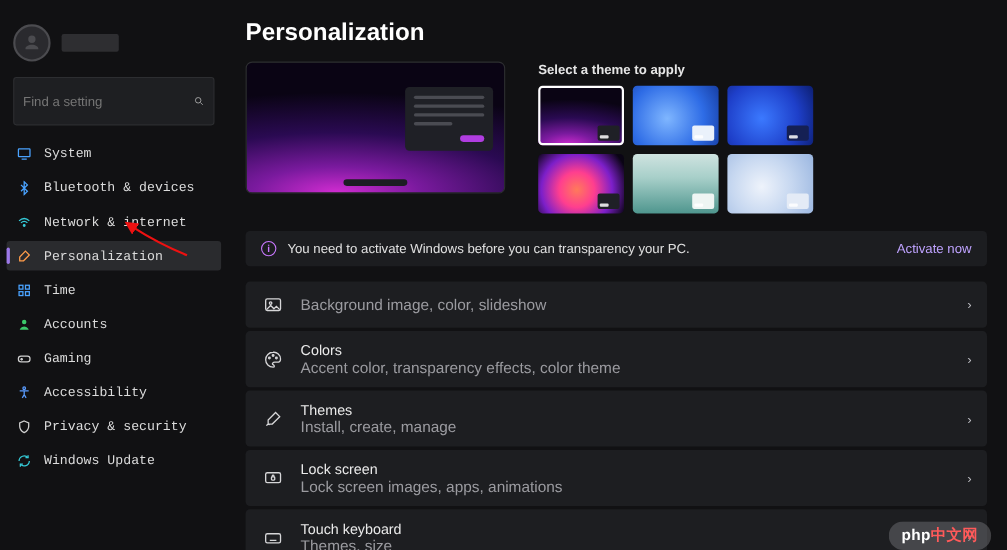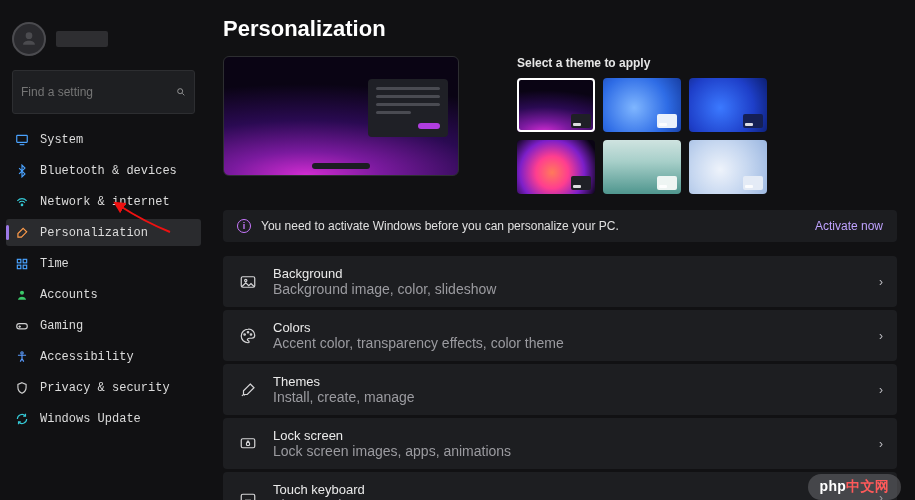--- a/index.html
+++ b/index.html
@@ -66,21 +66,21 @@
   .preview .prev-win {
     position: absolute; right: 10px; top: 22px; width: 80px; height: 58px;
     background: #1f2026; border-radius: 4px; padding: 8px;
     display: flex; flex-direction: column; gap: 5px;
   }
   .preview .prev-win .line { height: 3px; background: #4a4b52; border-radius: 2px; }
   .preview .prev-win .line.short { width: 55%; }
   .preview .prev-win .pill { align-self: flex-end; width: 22px; height: 6px; background:#b03de0; border-radius:3px; margin-top:auto;}
   .preview .task { position:absolute; left:50%; bottom:6px; transform:translateX(-50%); width:58px; height:6px; background:#1c1d22; border-radius:3px;}
 
-  .theme-picker { flex: 1; margin-left: 28px; }
+  .theme-picker { flex: 1; }
   .theme-picker-label { font-size: 12px; font-weight: 600; color: #e6e6e6; margin-bottom: 8px; }
   .theme-grid { display: grid; grid-template-columns: repeat(3, 78px); gap: 8px; }
   .thumb {
     width: 78px; height: 54px; border-radius: 4px; position: relative;
     cursor: pointer; overflow: hidden;
   }
   .thumb.sel { outline: 2px solid #ffffff; outline-offset: -2px; }
   .thumb .mini {
     position: absolute; right: 4px; bottom: 4px; width: 20px; height: 14px;
     border-radius: 2px; display:flex; flex-direction:column; justify-content:flex-end; padding:2px;
@@ -306,37 +306,36 @@
             <div class="mini">
               <div class="dot"></div>
             </div>
           </div>
       </div>
     </div>
   </div>
 
   <div class="banner">
     <span class="info-icon">i</span>
-    <span>You need to activate Windows before you can personalize your PC.</span>
+    <span>You need to activate Windows before you can transparency your PC.</span>
     <span class="spacer"></span>
     <span class="link">Activate now</span>
   </div>
 
   <div class="rows">
 
     <div class="row">
       <span class="ricon">
           <svg width="18" height="18" viewBox="0 0 24 24" fill="none" stroke="#d6d6d8" stroke-width="1.6">
             <rect x="3" y="5" width="18" height="14" rx="2"></rect>
             <circle cx="9" cy="10" r="1.5"></circle>
             <path d="M4 18l5-5 4 4 3-3 4 4"></path>
           </svg>
         </span>
       <span class="rtext">
-        <span class="rtitle">Background</span>
         <span class="rdesc">Background image, color, slideshow</span>
       </span>
       <span class="chev">›</span>
     </div>
 
     <div class="row">
       <span class="ricon">
           <svg width="18" height="18" viewBox="0 0 24 24" fill="none" stroke="#d6d6d8" stroke-width="1.6">
             <path d="M12 3a9 9 0 1 0 0 18c2 0 2-2 0-3s0-3 2-3h3a4 4 0 0 0 4-4 8 8 0 0 0-9-8z"></path>
             <circle cx="7.5" cy="10" r="1"></circle>

